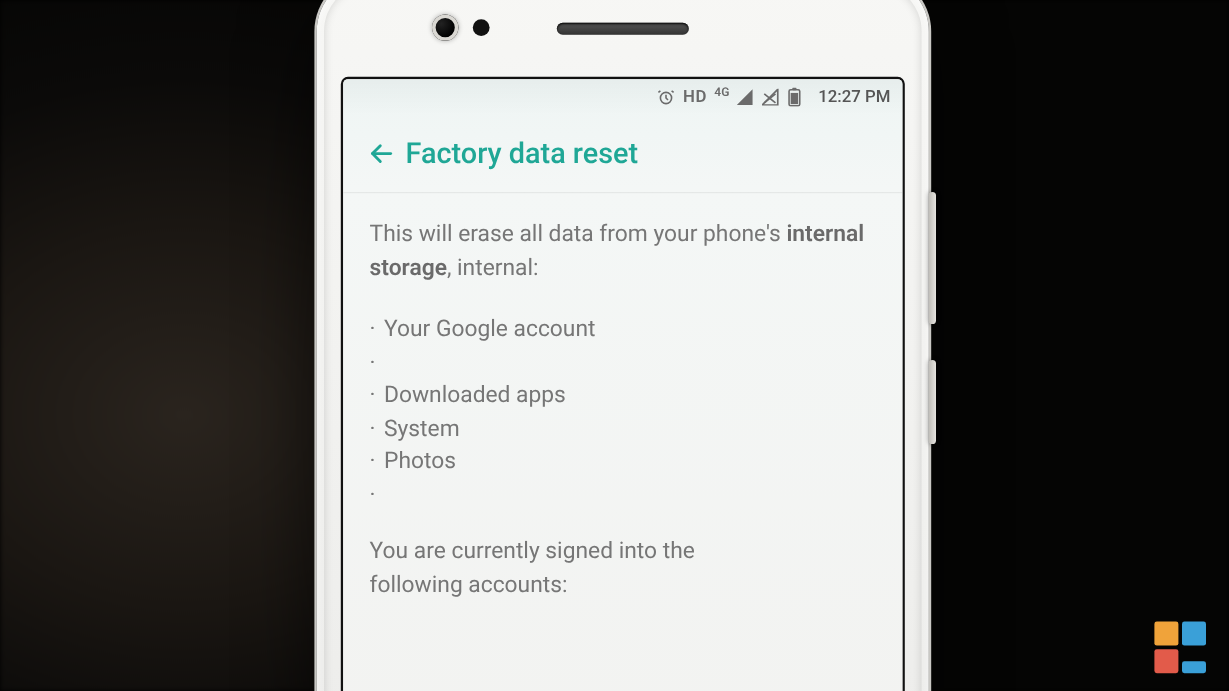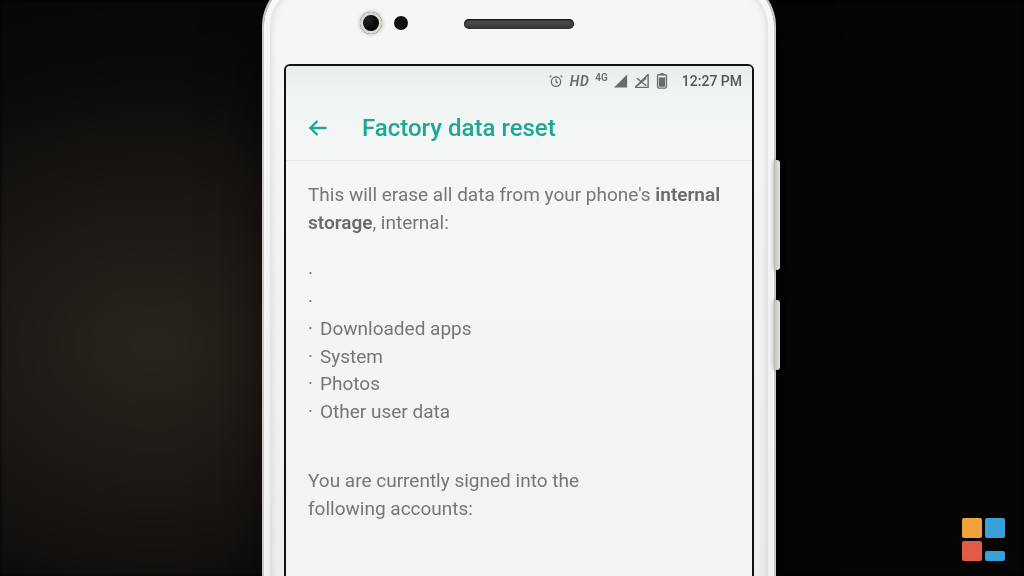--- a/index.html
+++ b/index.html
@@ -114,21 +114,20 @@
     display: flex;
     justify-content: flex-end;
     align-items: center;
     gap: 6px;
     padding: 0 10px;
     font-size: 14px;
     color: #6b6b6b;
     background: linear-gradient(180deg, rgba(0,0,0,0.03), rgba(0,0,0,0));
   }
   .statusbar .hd {
-    font-style: italic;
     font-weight: 600;
     letter-spacing: 0.5px;
   }
   .statusbar .fourg {
     font-size: 10px;
     font-weight: 600;
     line-height: 1;
     position: relative;
     top: -3px;
   }
@@ -137,21 +136,20 @@
     font-weight: 500;
     color: #555;
     margin-left: 8px;
   }
 
   
   .appbar {
     height: 64px;
     display: flex;
     align-items: center;
-    gap: 24px;
     padding: 0 12px;
     border-bottom: 1px solid rgba(0,0,0,0.06);
   }
   .back {
     width: 40px;
     height: 40px;
     display: flex;
     align-items: center;
     justify-content: center;
     border-radius: 50%;
@@ -180,21 +178,21 @@
   }
   .bullets .row {
     display: flex;
     gap: 4px;
   }
   .bullets .dot {
     width: 8px;
     flex: none;
   }
   .signed {
-    margin-top: 42px;
+    margin-top: 20px;
   }
 
   
   .wm {
     position: absolute;
     right: 18px;
     bottom: 14px;
     width: 44px;
     height: 44px;
     display: grid;
@@ -267,39 +265,39 @@
     </div>
 
     <div class="content">
       <div class="intro">
         <span>This will erase all data from your phone's </span><strong>internal storage</strong><span>, internal:</span>
       </div>
 
       <div class="bullets">
         <div class="row">
             <span class="dot">·</span>
+            <span>Your Google account</span>
           </div>
         <div class="row">
             <span class="dot">·</span>
           </div>
         <div class="row">
             <span class="dot">·</span>
             <span>Downloaded apps</span>
           </div>
         <div class="row">
             <span class="dot">·</span>
             <span>System</span>
           </div>
         <div class="row">
             <span class="dot">·</span>
             <span>Photos</span>
           </div>
         <div class="row">
             <span class="dot">·</span>
-            <span>Other user data</span>
           </div>
       </div>
 
       <div class="signed">
         <div>You are currently signed into the</div>
         <div>following accounts:</div>
       </div>
     </div>
 
   </div>

